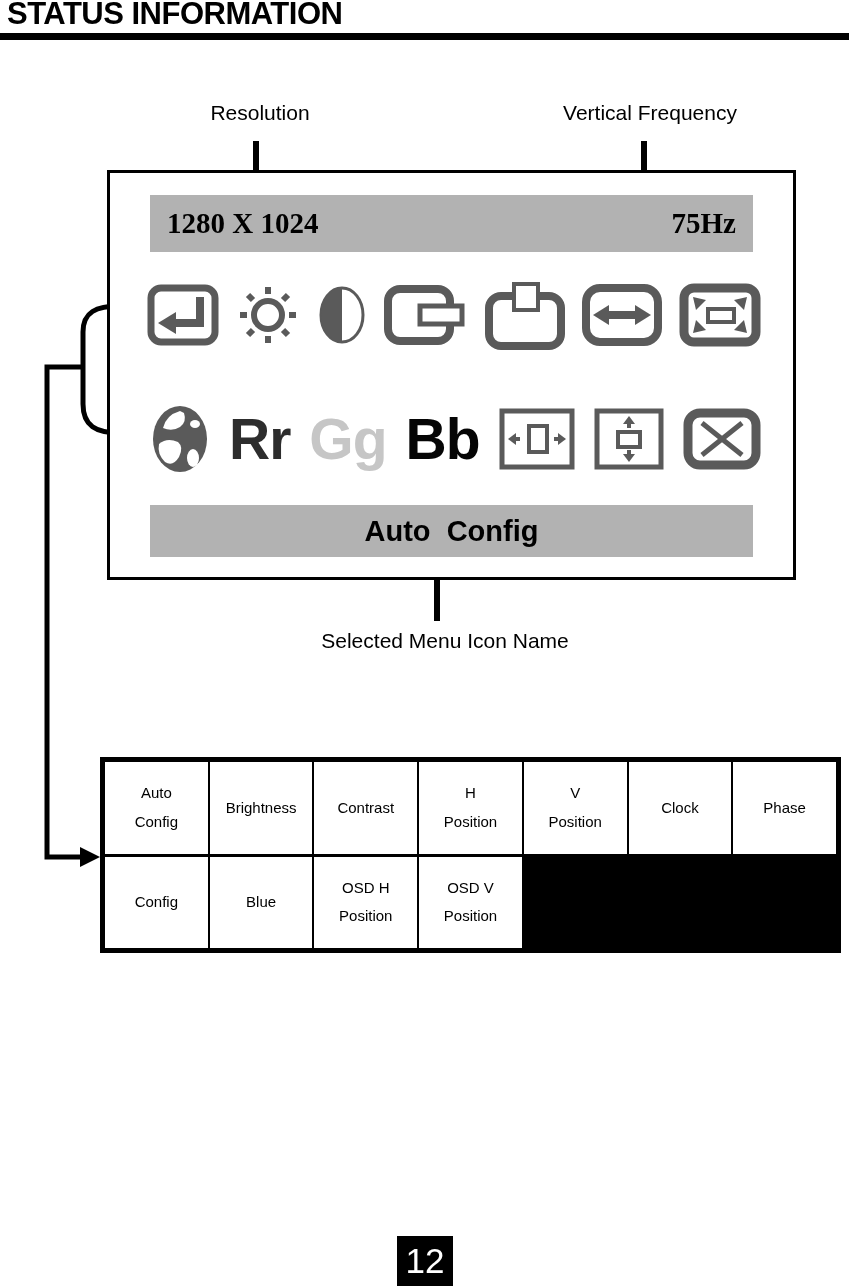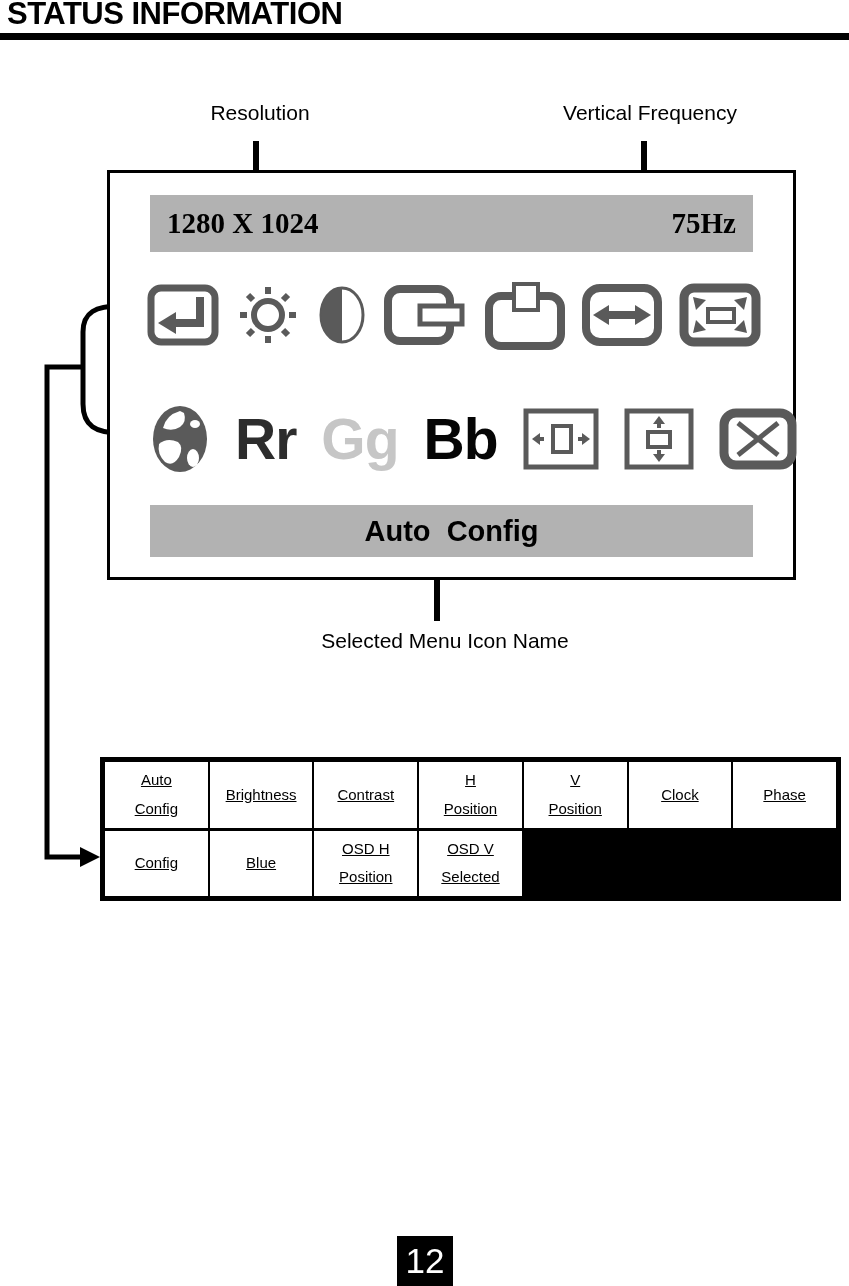--- a/index.html
+++ b/index.html
@@ -26,28 +26,28 @@
   .status-bar{
     top:22px;height:57px;display:flex;justify-content:space-between;align-items:center;
     padding:0 17px;font-size:29px;font-weight:bold;white-space:pre;font-family:Liberation Serif, serif;
   }
   .selected-bar{
     top:332px;height:52px;display:flex;justify-content:center;align-items:center;
     font-size:29px;font-weight:bold;white-space:pre;
   }
   .icon-row{position:absolute;display:flex;align-items:center;}
   .icon-row-1{left:37px;top:106px;height:72px;gap:17px;}
-  .icon-row-2{left:40px;top:224px;height:84px;gap:25px;}
+  .icon-row-2{left:40px;top:224px;height:84px;gap:19px;}
   .icon{display:flex;align-items:center;justify-content:center;}
   .rgb-label{font-size:57px;font-weight:bold;line-height:1;letter-spacing:-1px;}
 
   .menu-table{
-    position:absolute;left:100px;top:757px;width:741px;height:144px;box-sizing:border-box;
+    position:absolute;left:100px;top:757px;width:741px;height:196px;box-sizing:border-box;
     border:5px solid #000;background:#000;
-    display:grid;grid-template-columns:repeat(7,1fr);grid-template-rows:1fr 1fr;gap:3px 2px;text-decoration:underline;
+    display:grid;grid-template-columns:repeat(7,1fr);grid-template-rows:1fr 1fr;gap:3px 2px;
   }
   .menu-cell{
     background:#fff;display:flex;align-items:center;justify-content:center;
     text-align:center;font-size:15px;line-height:1.9;white-space:pre-line;padding:2px 4px;
   }
   .page-number{
     position:absolute;left:397px;top:1236px;width:56px;height:50px;background:#000;
     color:#fff;font-size:35px;display:flex;align-items:center;justify-content:center;
   }
 </style>
@@ -200,17 +200,17 @@
 Position</div>
     <div class="menu-cell">V
 Position</div>
     <div class="menu-cell">Clock</div>
     <div class="menu-cell">Phase</div>
     <div class="menu-cell">Config</div>
     <div class="menu-cell">Blue</div>
     <div class="menu-cell">OSD H
 Position</div>
     <div class="menu-cell">OSD V
-Selected</div>
+Position</div>
   </div>
 
   <div class="page-number">12</div>
 </div>
 
 </body></html>

